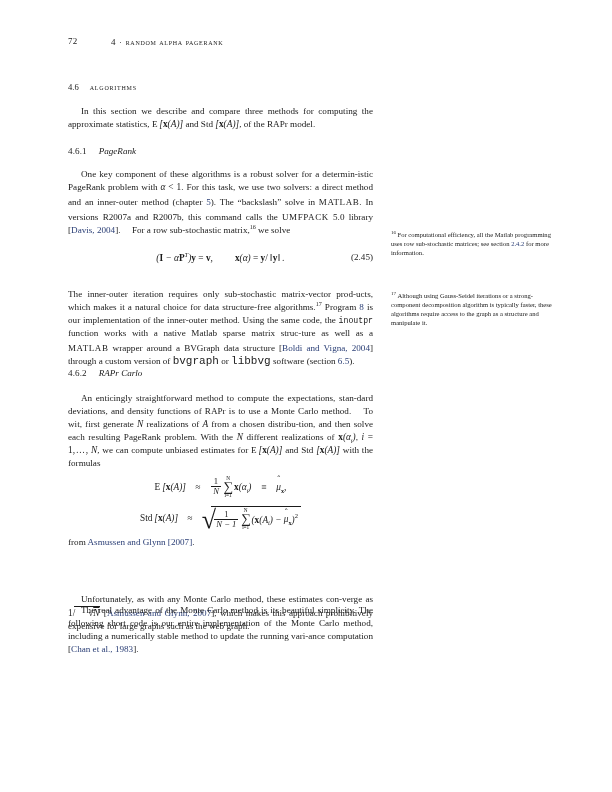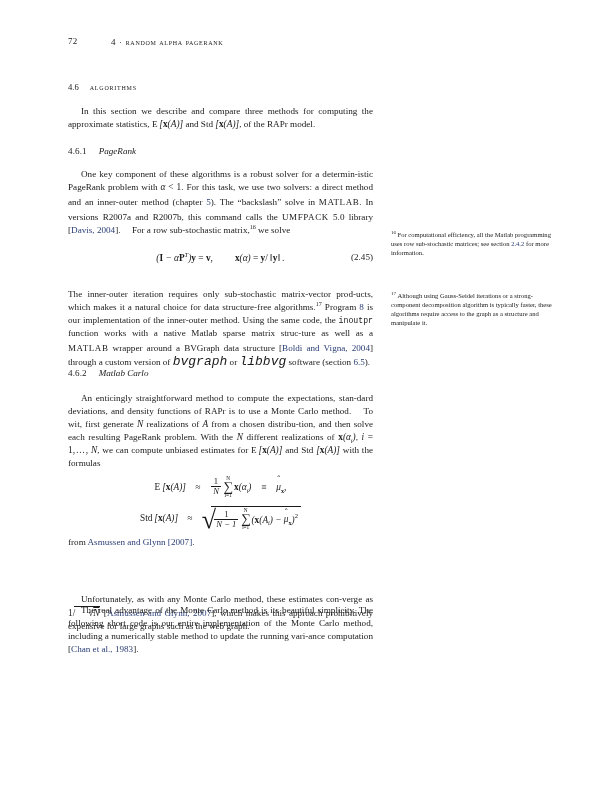--- a/index.html
+++ b/index.html
@@ -98,22 +98,21 @@
     text-transform: lowercase;
     letter-spacing: 0.045em;
     font-size: 13px;
   }
   .mono {
     font-family: "Liberation Mono", "DejaVu Sans Mono", monospace;
     font-size: 8.2px;
   }
   .mono-i {
     font-family: "Liberation Mono", "DejaVu Sans Mono", monospace;
-    font-style: italic;
-    font-size: 13px;
+    font-size: 11px;
   }
   .fnmark {
     font-size: 6.1px;
     vertical-align: super;
     line-height: 0;
   }
 
   
   .marginnote {
     position: absolute;
@@ -289,21 +288,21 @@
   <div class="col" style="top:288px;">
     <p>The inner-outer iteration requires only sub-stochastic matrix-vector prod‐ucts, which makes it a natural choice for data structure-free algorithms.<span class="fnmark">17</span> Program <a class="ref">8</a> is our implementation of the inner-outer method. Using the same code, the <span class="mono">inoutpr</span> function works with a native Matlab sparse matrix struc‐ture as well as a <span class="sc">Matlab</span> wrapper around a BVGraph data structure [<a class="cite">Boldi and Vigna, 2004</a>] through a custom version of <span class="mono-i">bvgraph</span> or <span class="mono-i">libbvg</span> software (section <a class="ref">6.5</a>).</p>
   </div>
 
   <div class="marginnote" style="top:291px;">
     <span class="mn-num">17</span><span>Although using Gauss-Seidel iterations or a strong-component decomposition algorithm is typically faster, these algo­rithms require access to the graph as a structure and manipulate it.</span>
   </div>
 
   <div class="col" style="top:368px;">
     <div class="h-sub">
-      <span class="num">4.6.2</span><span class="nm">Matlab Carlo</span>
+      <span class="num">4.6.2</span><span class="nm">RAPr Carlo</span>
     </div>
   </div>
 
   <div class="col" style="top:392px;">
     <p class="indent">An enticingly straightforward method to compute the expectations, stan‐dard deviations, and density functions of RAPr is to use a Monte Carlo method.  To wit, first generate <span class="math">N</span> realizations of <span class="math">A</span> from a chosen distribu‐tion, and then solve each resulting PageRank problem. With the <span class="math">N</span> different realizations of <span class="math"><span class="bf">x</span>(α<sub class="bt" style="font-style:italic">i</sub>)</span>, <span class="math">i</span> <span class="math" style="font-style:normal">= 1, … ,</span> <span class="math">N</span>, we can compute unbiased estimates for E <span class="math">[<span class="bf">x</span>(<span class="math">A</span>)]</span> and Std <span class="math">[<span class="bf">x</span>(<span class="math">A</span>)]</span> with the formulas</p>
   </div>
 
   <div class="display-eq" style="top:476px;">
     <span class="math">
       <span class="mathup">E</span> [<span class="bf">x</span>(<span class="math">A</span>)] ≈ <span class="frac"><span class="nume mathup">1</span><span class="deno">N</span></span><span class="sumop"><span class="lim">N</span><span class="big">∑</span><span class="lim">i=1</span></span><span class="bf">x</span>(α<sub class="bt" style="font-style:italic">i</sub>) ≡ <span class="hat"><span class="hatmark">̂</span>μ</span><sub class="bt"><span class="bf">x</span></sub>,

